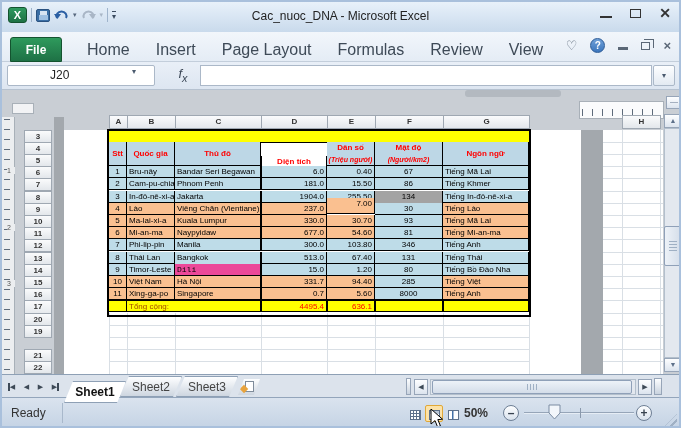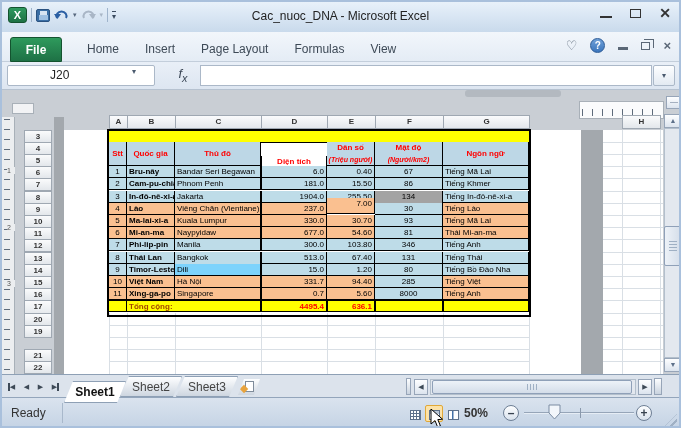--- a/index.html
+++ b/index.html
@@ -19,21 +19,21 @@
   .qatdd{font-size:8px;color:#3C4C60;border-top:1.5px solid #3C4C60;line-height:7px;padding-top:1px;}
   .title{position:absolute;left:160px;right:160px;top:7px;text-align:center;font-size:12px;color:#222;white-space:nowrap;}
   .wctl{position:absolute;right:8px;top:4px;display:flex;gap:18px;align-items:center;color:#333;}
   .wmin{width:12px;height:2px;background:#333;margin-top:8px;}
   .wmax{width:11px;height:9px;border:1.5px solid #333;}
   .wclose{font-size:14px;font-weight:bold;line-height:14px;color:#333;}
   
   .ribbon{position:absolute;left:0;top:30px;width:100%;height:30px;background:linear-gradient(#F2F6FB,#E4ECF5);border-bottom:1px solid #C3CEDB;}
   .filetab{position:absolute;left:8px;top:5px;width:52px;height:25px;background:linear-gradient(#2E9A5C,#1E7145);border:1px solid #14532F;border-radius:3px 3px 0 0;color:#fff;font-size:12px;font-weight:bold;text-align:center;line-height:24px;}
   .rtabs{position:absolute;left:72px;top:5px;height:25px;display:flex;}
-  .rtab{padding:0 13px;font-size:12px;color:#3E4A57;line-height:25px;}
+  .rtab{padding:0 13px;font-size:16px;color:#3E4A57;line-height:25px;}
   .ricons{position:absolute;right:8px;top:6px;display:flex;gap:13px;align-items:center;}
   .heart{color:#6B7887;font-size:13px;line-height:14px;}
   .helpc{width:15px;height:15px;border-radius:50%;background:linear-gradient(#6FA0D8,#3B76BD);border:1px solid #2C5B96;color:#fff;font-size:10px;font-weight:bold;text-align:center;line-height:14px;}
   .rmin{width:10px;height:3px;background:#5A6776;margin-top:6px;}
   .rrest{width:9px;height:8px;border:1.5px solid #5A6776;position:relative;background:#EDF2F8;}
   .rrest:before{content:"";position:absolute;left:2px;top:-4px;width:9px;height:8px;border:1.5px solid #5A6776;border-bottom:none;border-left:none;}
   .rclose{font-size:13px;font-weight:bold;color:#5A6776;line-height:13px;}
   
   .fbar{position:absolute;left:0;top:60px;width:100%;height:28px;background:linear-gradient(#E9EFF7,#DDE6F1);border-bottom:1px solid #B6C2D0;}
   .namebox{position:absolute;left:5px;top:3px;width:148px;height:21px;background:#fff;border:1px solid #ABB8C8;border-radius:2px;font-size:12px;color:#222;line-height:19px;padding-left:42px;}
@@ -63,21 +63,21 @@
   .vtrack{position:absolute;left:662px;top:38px;width:18px;height:230px;background:#E3E8EF;border:1px solid #B3BfCC;}
   .vthumb{position:absolute;left:662px;width:18px;background:linear-gradient(90deg,#EDF2F8,#D4DDE9);border:1px solid #8FA0B8;border-radius:2px;}
   .vthumb:before{content:"";position:absolute;left:4px;right:4px;top:50%;margin-top:-5px;height:10px;
      background:repeating-linear-gradient(180deg,#9FB0C4 0 1px,transparent 1px 3px);}
   
   .tcell{position:absolute;border-right:1px solid #000;border-bottom:1px solid #000;font-size:8px;color:#000;overflow:hidden;white-space:nowrap;line-height:11px;}
   .tband{position:absolute;background:#FFFF00;border:1px solid #000;}
   .twrap{position:absolute;border:2px solid #000;}
   .hcell{font-weight:bold;color:#FF0000;text-align:center;}
   .hsub{font-style:italic;font-size:7px;overflow:visible;}
-  .b{font-weight:bold;}
+  .b{font-weight:normal;}
   .ar{text-align:right;padding-right:2px;}
   .ac{text-align:center;}
   .al{padding-left:2px;}
   
   .tabbar{position:absolute;left:0;top:372px;width:100%;height:23px;background:#DCE3EC;border-top:1px solid #8EA0B5;}
   .navb{position:absolute;top:4px;width:13px;height:15px;font-size:7px;color:#3E4A57;text-align:center;line-height:15px;}
   .stab{position:absolute;top:1px;height:21px;font-size:12px;color:#444;text-align:center;line-height:20px;background:linear-gradient(#FDFEFF,#CED6E0);clip-path:polygon(9px 0,calc(100% - 0px) 0,calc(100% - 9px) 100%,0 100%);border:1px solid #8EA0B5;}
   .stab.active{background:#fff;font-weight:bold;color:#111;top:0;height:22px;z-index:2;}
   .instab{position:absolute;top:4px;width:22px;height:16px;background:linear-gradient(#FDFEFF,#CED6E0);clip-path:polygon(6px 0,100% 0,calc(100% - 6px) 100%,0 100%);}
   .instab .pg{position:absolute;left:7px;top:2px;width:9px;height:11px;background:#fff;border:1px solid #7F8C9B;}
@@ -139,20 +139,21 @@
     </div>
   </div>
 
   <div class="ribbon">
     <div class="filetab">File</div>
     <div class="rtabs" id="ribbon-tabs">
         <span class="rtab">Home</span>
         <span class="rtab">Insert</span>
         <span class="rtab">Page Layout</span>
         <span class="rtab">Formulas</span>
+        <span class="rtab">Review</span>
         <span class="rtab">View</span>
       </div>
     <div class="ricons">
       <span class="heart">♡</span>
       <span class="helpc">?</span>
       <span class="rmin"></span>
       <span class="rrest"></span>
       <span class="rclose">×</span>
     </div>
   </div>
@@ -297,38 +298,38 @@
       <div class="tcell ar" style="left: 259px; top: 124.9px; width: 66px; height: 12.2px; line-height: 11.2px; background: rgb(250, 192, 144); border-left: 1px solid rgb(0, 0, 0);">330.0</div>
       <div class="tcell ar" style="left: 325px; top: 124.9px; width: 48px; height: 12.2px; line-height: 11.2px; background: rgb(250, 192, 144);">30.70</div>
       <div class="tcell ac" style="left: 373px; top: 124.9px; width: 68px; height: 12.2px; line-height: 11.2px; background: rgb(190, 220, 232);">93</div>
       <div class="tcell al" style="left: 441px; top: 124.9px; width: 86px; height: 12.2px; line-height: 11.2px; background: rgb(250, 192, 144);">Tiếng Mã Lai</div>
       <div class="tcell ac" style="left: 107px; top: 137.1px; width: 18px; height: 12.2px; line-height: 11.2px; background: rgb(250, 192, 144);">6</div>
       <div class="tcell al b" style="left: 125px; top: 137.1px; width: 48px; height: 12.2px; line-height: 11.2px; background: rgb(250, 192, 144);">Mi-an-ma</div>
       <div class="tcell al" style="left: 173px; top: 137.1px; width: 86px; height: 12.2px; line-height: 11.2px; background: rgb(250, 192, 144);">Naypyidaw</div>
       <div class="tcell ar" style="left: 259px; top: 137.1px; width: 66px; height: 12.2px; line-height: 11.2px; background: rgb(250, 192, 144); border-left: 1px solid rgb(0, 0, 0);">677.0</div>
       <div class="tcell ar" style="left: 325px; top: 137.1px; width: 48px; height: 12.2px; line-height: 11.2px; background: rgb(250, 192, 144);">54.60</div>
       <div class="tcell ac" style="left: 373px; top: 137.1px; width: 68px; height: 12.2px; line-height: 11.2px; background: rgb(190, 220, 232);">81</div>
-      <div class="tcell al" style="left: 441px; top: 137.1px; width: 86px; height: 12.2px; line-height: 11.2px; background: rgb(250, 192, 144);">Thái Mi-an-ma</div>
+      <div class="tcell al" style="left: 441px; top: 137.1px; width: 86px; height: 12.2px; line-height: 11.2px; background: rgb(250, 192, 144);">Tiếng Mi-an-ma</div>
       <div class="tcell ac" style="left: 107px; top: 149.3px; width: 18px; height: 12.2px; line-height: 11.2px; background: rgb(190, 220, 232);">7</div>
       <div class="tcell al b" style="left: 125px; top: 149.3px; width: 48px; height: 12.2px; line-height: 11.2px; background: rgb(190, 220, 232);">Phi-lip-pin</div>
       <div class="tcell al" style="left: 173px; top: 149.3px; width: 86px; height: 12.2px; line-height: 11.2px; background: rgb(190, 220, 232);">Manila</div>
       <div class="tcell ar" style="left: 259px; top: 149.3px; width: 66px; height: 12.2px; line-height: 11.2px; background: rgb(190, 220, 232); border-left: 1px solid rgb(0, 0, 0);">300.0</div>
       <div class="tcell ar" style="left: 325px; top: 149.3px; width: 48px; height: 12.2px; line-height: 11.2px; background: rgb(190, 220, 232);">103.80</div>
       <div class="tcell ac" style="left: 373px; top: 149.3px; width: 68px; height: 12.2px; line-height: 11.2px; background: rgb(190, 220, 232);">346</div>
       <div class="tcell al" style="left: 441px; top: 149.3px; width: 86px; height: 12.2px; line-height: 11.2px; background: rgb(190, 220, 232);">Tiếng Anh</div>
       <div class="tcell ac" style="left: 107px; top: 161.5px; width: 18px; height: 12.2px; line-height: 11.2px; background: rgb(190, 220, 232);">8</div>
       <div class="tcell al b" style="left: 125px; top: 161.5px; width: 48px; height: 12.2px; line-height: 11.2px; background: rgb(190, 220, 232);">Thái Lan</div>
       <div class="tcell al" style="left: 173px; top: 161.5px; width: 86px; height: 15px; line-height: 11.2px; background: rgb(190, 220, 232);">Bangkok</div>
       <div class="tcell ar" style="left: 259px; top: 161.5px; width: 66px; height: 12.2px; line-height: 11.2px; background: rgb(190, 220, 232); border-left: 1px solid rgb(0, 0, 0);">513.0</div>
       <div class="tcell ar" style="left: 325px; top: 161.5px; width: 48px; height: 12.2px; line-height: 11.2px; background: rgb(190, 220, 232);">67.40</div>
       <div class="tcell ac" style="left: 373px; top: 161.5px; width: 68px; height: 12.2px; line-height: 11.2px; background: rgb(190, 220, 232);">131</div>
       <div class="tcell al" style="left: 441px; top: 161.5px; width: 86px; height: 12.2px; line-height: 11.2px; background: rgb(190, 220, 232);">Tiếng Thái</div>
       <div class="tcell ac" style="left: 107px; top: 173.7px; width: 18px; height: 12.2px; line-height: 11.2px; background: rgb(190, 220, 232);">9</div>
       <div class="tcell al b" style="left: 125px; top: 173.7px; width: 48px; height: 12.2px; line-height: 11.2px; background: rgb(190, 220, 232);">Timor-Leste</div>
-      <div class="tcell al" style="left: 173px; top: 173.7px; width: 86px; height: 12.2px; line-height: 11.2px; background: #7dd3fc;">Dili</div>
+      <div class="tcell al" style="left: 173px; top: 173.7px; width: 86px; height: 12.2px; line-height: 11.2px; background: #ec4899; font-family: Liberation Mono, monospace;">Dili</div>
       <div class="tcell ar" style="left: 259px; top: 173.7px; width: 66px; height: 12.2px; line-height: 11.2px; background: rgb(190, 220, 232); border-left: 1px solid rgb(0, 0, 0);">15.0</div>
       <div class="tcell ar" style="left: 325px; top: 173.7px; width: 48px; height: 12.2px; line-height: 11.2px; background: rgb(190, 220, 232);">1.20</div>
       <div class="tcell ac" style="left: 373px; top: 173.7px; width: 68px; height: 12.2px; line-height: 11.2px; background: rgb(190, 220, 232);">80</div>
       <div class="tcell al" style="left: 441px; top: 173.7px; width: 86px; height: 12.2px; line-height: 11.2px; background: rgb(190, 220, 232);">Tiếng Bồ Đào Nha</div>
       <div class="tcell ac" style="left: 107px; top: 185.9px; width: 18px; height: 12.2px; line-height: 11.2px; background: rgb(250, 192, 144);">10</div>
       <div class="tcell al b" style="left: 125px; top: 185.9px; width: 48px; height: 12.2px; line-height: 11.2px; background: rgb(250, 192, 144);">Việt Nam</div>
       <div class="tcell al" style="left: 173px; top: 185.9px; width: 86px; height: 12.2px; line-height: 11.2px; background: rgb(250, 192, 144);">Hà Nội</div>
       <div class="tcell ar" style="left: 259px; top: 185.9px; width: 66px; height: 12.2px; line-height: 11.2px; background: rgb(250, 192, 144); border-left: 1px solid rgb(0, 0, 0);">331.7</div>
       <div class="tcell ar" style="left: 325px; top: 185.9px; width: 48px; height: 12.2px; line-height: 11.2px; background: rgb(250, 192, 144);">94.40</div>
       <div class="tcell ac" style="left: 373px; top: 185.9px; width: 68px; height: 12.2px; line-height: 11.2px; background: rgb(190, 220, 232);">285</div>

